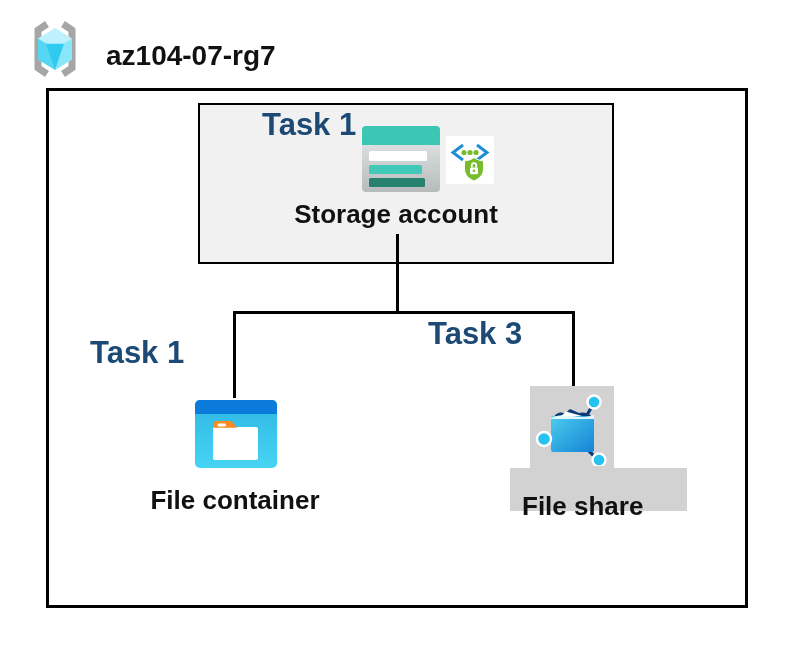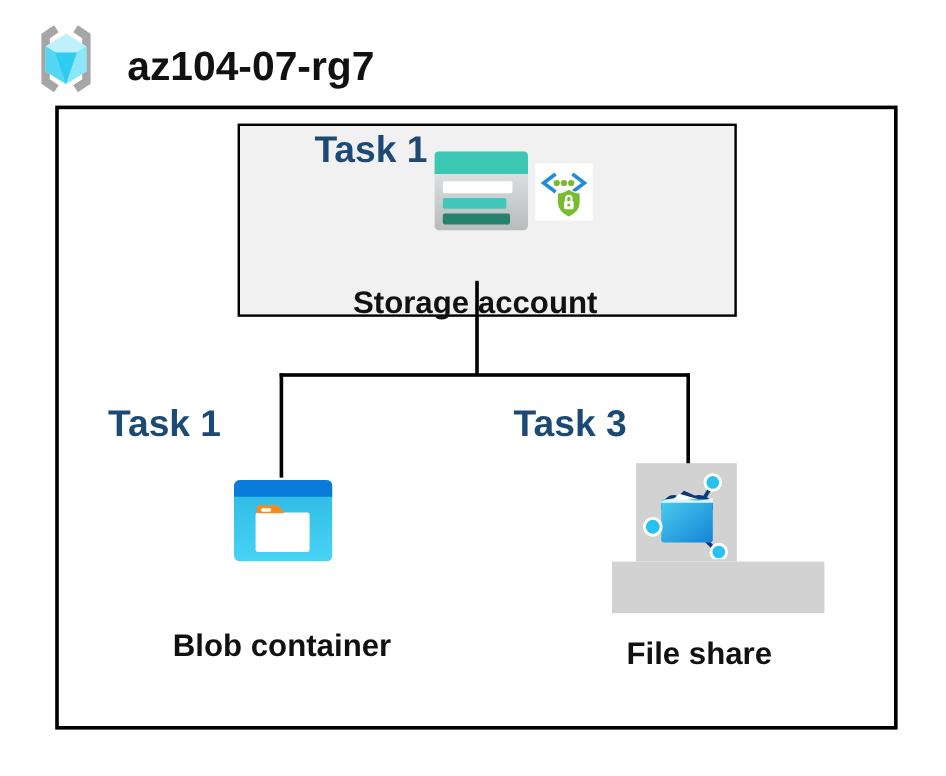--- a/index.html
+++ b/index.html
@@ -4,50 +4,50 @@
 <style>
   html,body{margin:0;padding:0;}
   body{
     width:788px;height:647px;position:relative;background:#ffffff;overflow:hidden;
     font-family:"Liberation Sans","DejaVu Sans",sans-serif;
   }
   .abs{position:absolute;}
 
   
   .rg-header-icon{left:26px;top:20px;width:58px;height:58px;}
-  .rg-title{left:106px;top:36px;font-size:34px;font-weight:700;color:#111111;line-height:40px;white-space:nowrap;}
+  .rg-title{left:106px;top:36px;font-size:28px;font-weight:700;color:#111111;line-height:40px;white-space:nowrap;}
 
   
   .rg-frame{left:46px;top:88px;width:696px;height:514px;border:3px solid #000000;background:#ffffff;}
 
   
   .task-box{background:#f1f1f1;border:2px solid #000000;box-sizing:border-box;}
   .task1-box{left:198px;top:103px;width:416px;height:161px;}
   .task-label{font-size:31px;font-weight:700;color:#1c4a74;line-height:34px;white-space:nowrap;}
   .task1-label{left:225px;top:108px;margin-left:37px;}
   .task2-label{left:90px;top:336px;}
-  .task3-label{left:428px;top:336px;}
+  .task3-label{left:428px;top:317px;}
 
   
   .line{background:#000000;}
   .conn-storage-down{left:396px;top:234px;width:3px;height:79px;}
   .conn-horizontal{left:233px;top:311px;width:342px;height:3px;}
   .conn-left-down{left:233px;top:311px;width:3px;height:87px;}
   .conn-right-down{left:572px;top:311px;width:3px;height:78px;}
 
   
   .storage-icon{left:362px;top:126px;width:78px;height:66px;}
   .sas-icon{left:446px;top:136px;width:48px;height:48px;}
   .blob-icon{left:195px;top:400px;width:82px;height:68px;}
   .fileshare-square{left:530px;top:386px;width:84px;height:82px;background:#d2d2d2;}
   .fileshare-icon{left:535px;top:390px;width:76px;height:76px;}
   .fileshare-band{left:510px;top:468px;width:177px;height:43px;background:#d2d2d2;}
 
   
-  .item-label{font-size:26px;font-weight:700;color:#111111;line-height:28px;white-space:nowrap;margin-top:38px;}
+  .item-label{font-size:26px;font-weight:700;color:#111111;line-height:28px;white-space:nowrap;}
   .storage-item-label{left:188px;top:200px;width:416px;text-align:center;}
   .blob-item-label{left:125px;top:486px;width:220px;text-align:center;}
   .fileshare-item-label{left:522px;top:492px;}
 </style>
 </head>
 <body>
 
 <svg class="abs rg-header-icon" viewBox="0 0 58 58">
   <polyline points="21,4 12,10 12,48 21,54" fill="none" stroke="#a6a6a6" stroke-width="7"></polyline>
   <polyline points="37,4 46,10 46,48 37,54" fill="none" stroke="#a6a6a6" stroke-width="7"></polyline>
@@ -106,21 +106,21 @@
         <stop offset="1" stop-color="#47d4f4"></stop>
     </linearGradient>
   </defs>
   <rect x="0" y="0" width="82" height="68" rx="5" fill="url(#cyanbody)"></rect>
   <path d="M5,0 h72 a5,5 0 0 1 5,5 v9 h-82 v-9 a5,5 0 0 1 5,-5 z" fill="#0b7bdb"></path>
   <rect x="18" y="27" width="45" height="33" rx="2" fill="#ffffff"></rect>
   <path d="M21,21 h14.5 a2.4,2.4 0 0 1 1.9,0.9 l4.8,5.8 h-23.2 v-4.7 a2,2 0 0 1 2,-2 z" fill="#f68c1f"></path>
   <rect x="22.5" y="23.6" width="8.5" height="2.8" rx="1.4" fill="#ffffff"></rect>
 </svg>
 
-<div class="abs item-label blob-item-label">Blob container</div>
+<div class="abs item-label blob-item-label">File container</div>
 
 <div class="abs task-label task3-label">Task 3</div>
 
 <div class="abs fileshare-square"></div>
 
 <svg class="abs fileshare-icon" viewBox="0 0 76 76">
   <defs>
     <linearGradient id="fsgrad" x1="0" y1="0" x2="1" y2="1">
       <stop offset="0" stop-color="#4bcdee"></stop>
         <stop offset="1" stop-color="#1583d6"></stop>

